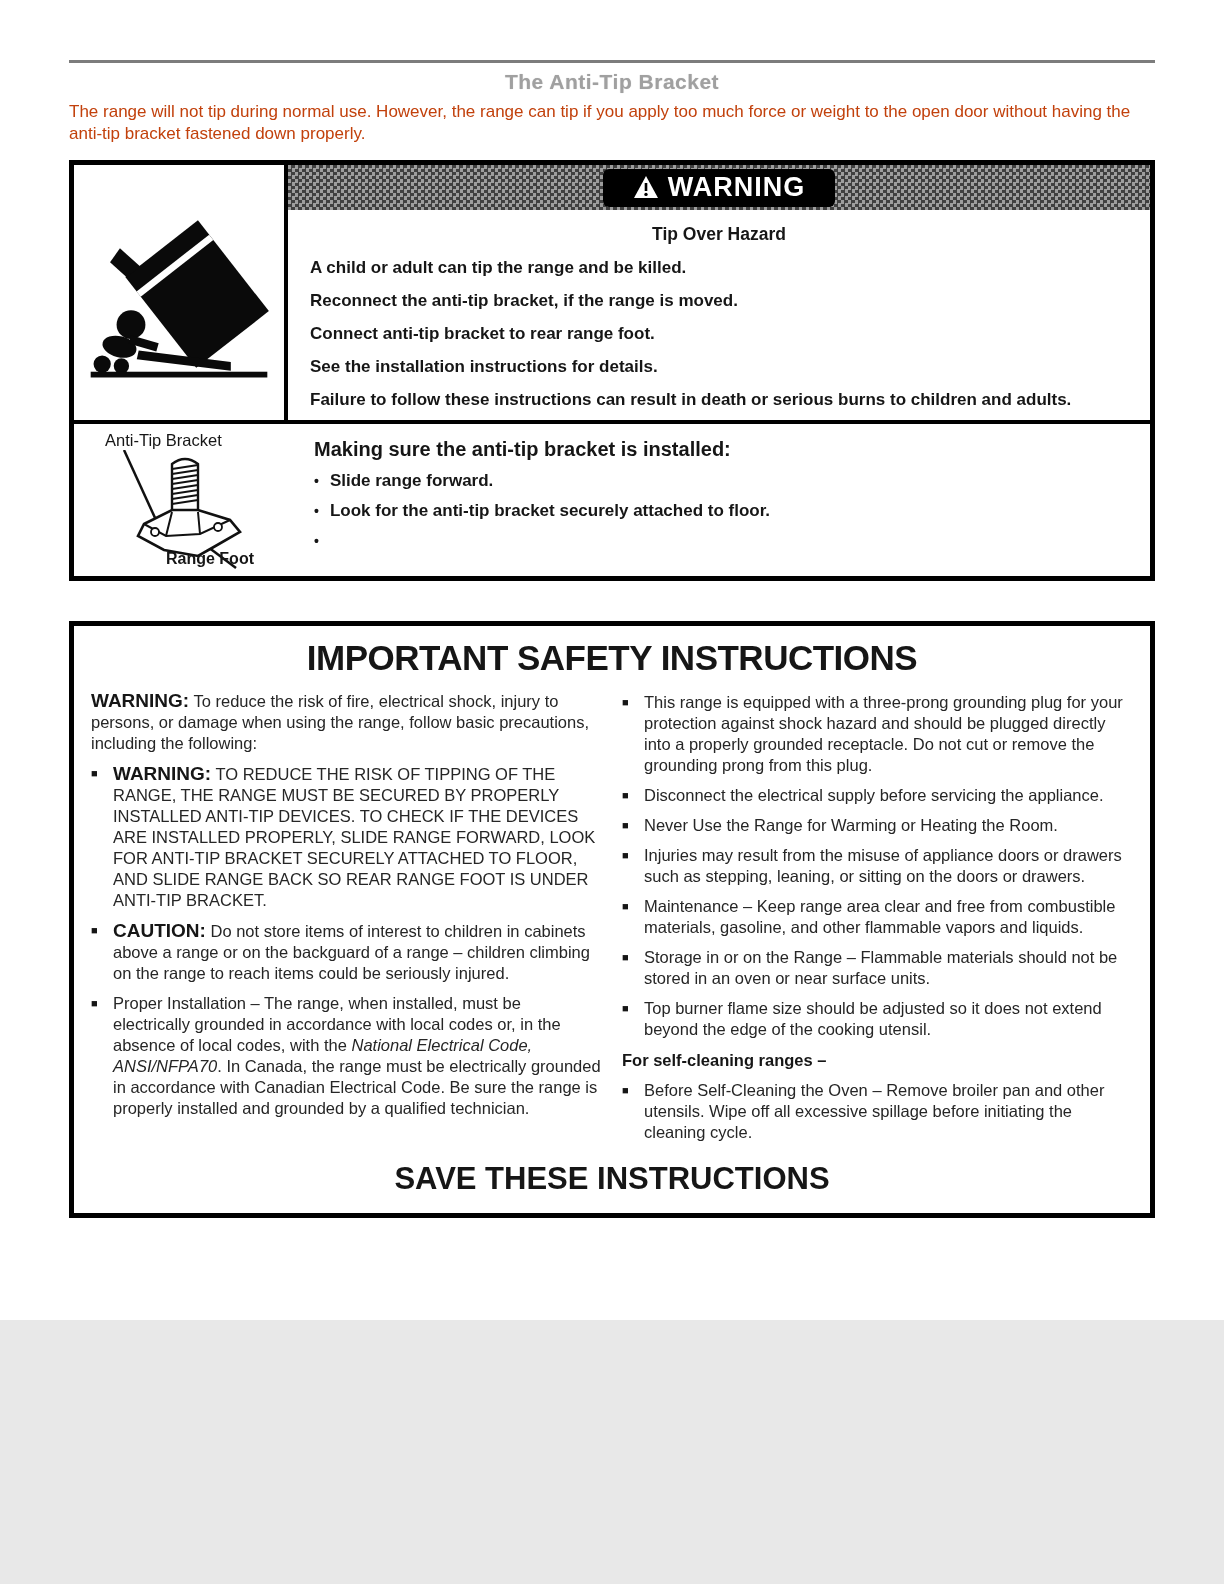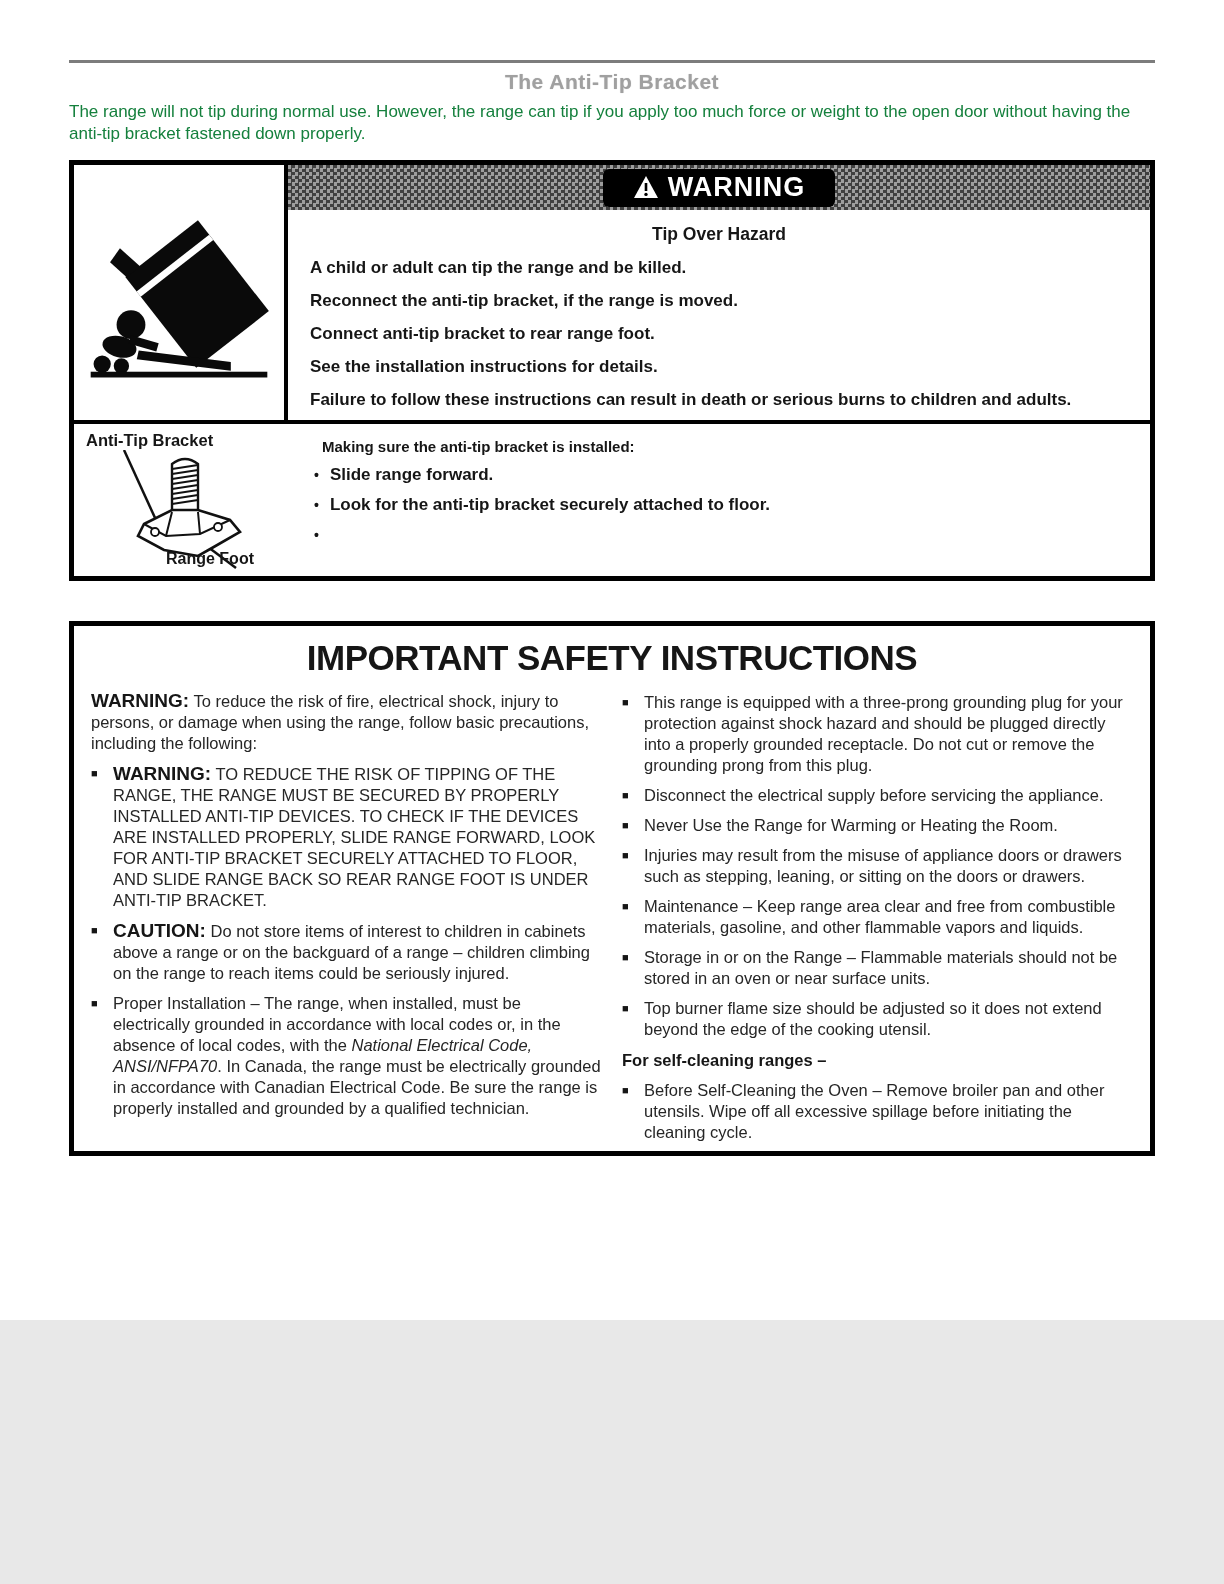--- a/index.html
+++ b/index.html
@@ -10,21 +10,21 @@
     font-family:"Liberation Sans", sans-serif;
   }
   .content { width:1086px; margin:0 auto; }
 
   .top-rule { border:none; height:3px; background:#7c7c7c; margin-top:60px; }
   .doc-title {
     text-align:center; color:#a0a0a0; font-weight:bold; font-size:21px;
     margin-top:7px; letter-spacing:0.5px;
     text-shadow:0 0 1px #c9c9c9;
   }
-  .intro { font-size:17px; line-height:22px; margin-top:7px; color:#15803d; }
+  .intro { font-size:17px; line-height:22px; margin-top:7px; color:#c2410c; }
 
   
   .box1 { border:5px solid #000; margin-top:15px; }
   .box1-top { display:flex; min-height:247px;border-radius:7px; }
   .picto-cell {
     width:214px; flex:none; border-right:4px solid #000;
     display:flex; align-items:center; justify-content:center; padding:6px 4px;
   }
   .warn-col { flex:1; min-width:0; padding-bottom:10px; }
   .warn-banner {
@@ -37,25 +37,25 @@
     display:flex; align-items:center; gap:9px; background:#000;
     padding:3px 30px 4px; border-radius:6px;
   }
   .warn-word { color:#fff; font-weight:bold; font-size:27px; letter-spacing:1px; }
   .hazard-title { text-align:center; font-weight:bold; font-size:17.5px; margin:14px 8px 2px; }
   .warn-line { font-weight:bold; font-size:17px; margin:13px 4px 0 22px; }
 
   .box1-div { height:4px; background:#000; }
   .box1-bottom { display:flex; min-height:152px; }
   .bracket-cell { width:218px; flex:none; position:relative; }
-  .bracket-label { position:absolute; top:7px; left:12px; font-weight:bold; font-size:16.5px; }
+  .bracket-label { position:absolute; top:7px; left:31px; font-weight:normal; font-size:16.5px; }
   .bracket-svg { position:absolute; top:26px; left:32px; }
   .foot-label { position:absolute; bottom:8px; left:92px; font-weight:bold; font-size:16px; }
   .bracket-text { flex:1; min-width:0; padding:6px 10px 8px 22px; }
-  .making { font-weight:bold; font-size:15px; margin:8px 8px 4px; }
+  .making { font-weight:bold; font-size:20px; margin:8px 0 4px; }
   .b-item { display:flex; gap:11px; margin-top:10px; font-weight:bold; font-size:17px; }
   .rb { flex:none; font-size:14px; line-height:20px; }
 
   
   .box2 { border:5px solid #000; margin-top:40px; padding:6px 17px 8px; }
   .safety-title {
     text-align:center; font-size:35px; font-weight:bold;
     letter-spacing:-0.5px; margin:6px 0 12px;
   }
   .cols { display:flex; gap:20px; font-size:16.5px; line-height:21px; color:#262626; }
@@ -230,18 +230,19 @@
 
           <p class="sub-head">For self-cleaning ranges –</p>
 
           <div class="s-item">
             <span class="sq">■</span>
             <p>Before Self-Cleaning the Oven – Remove broiler pan and other utensils. Wipe off all excessive spillage before initiating the cleaning cycle.</p>
           </div>
         </div>
       </div>
 
+      <h2 class="save-title">SAVE THESE INSTRUCTIONS</h2>
     </div>
   </div>
 
   <div class="page-num">4</div>
   <div class="blue-line"></div>
 </div>
 
 </body></html>

